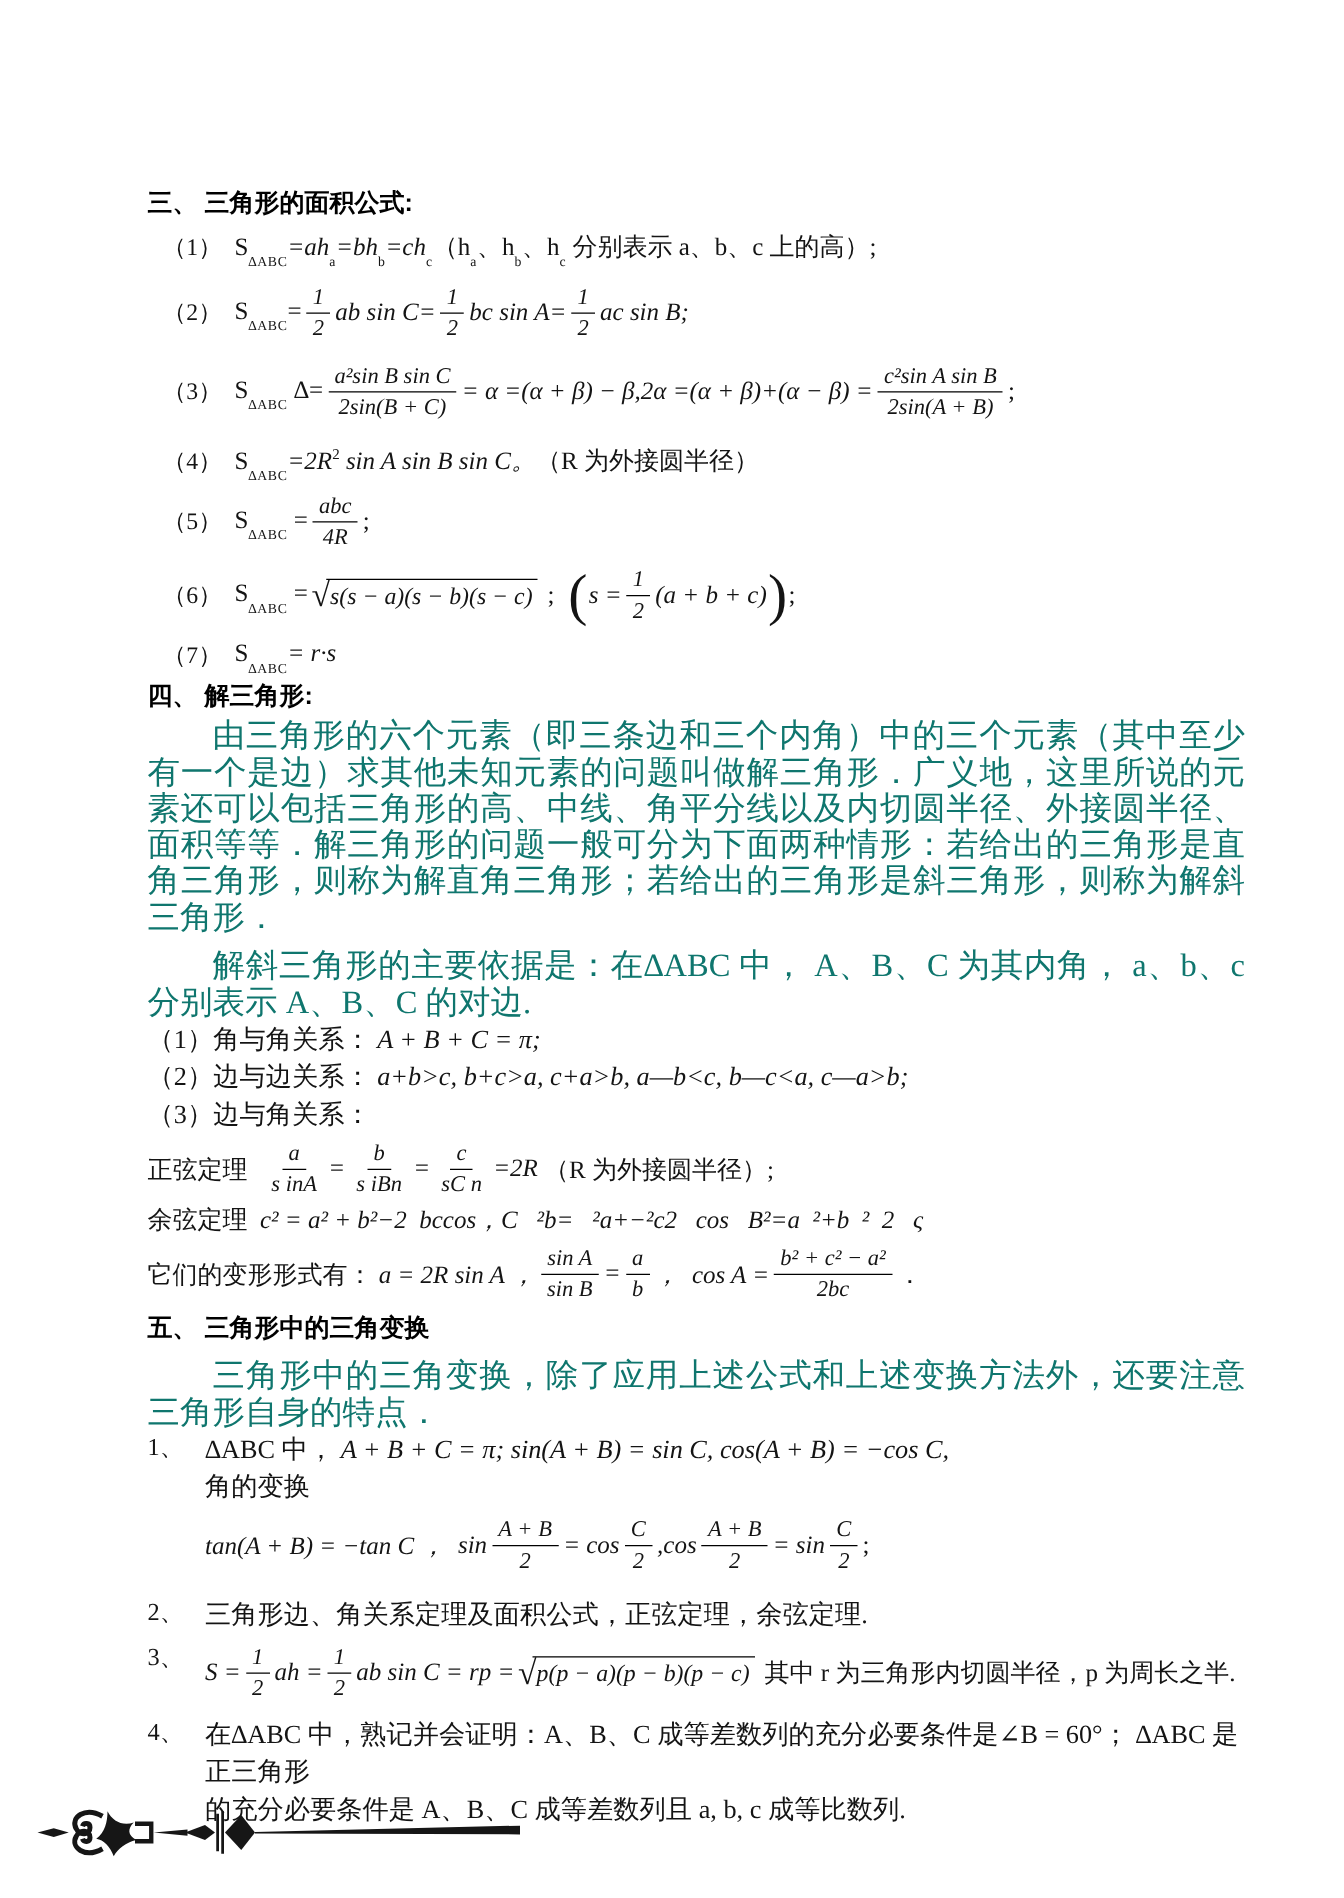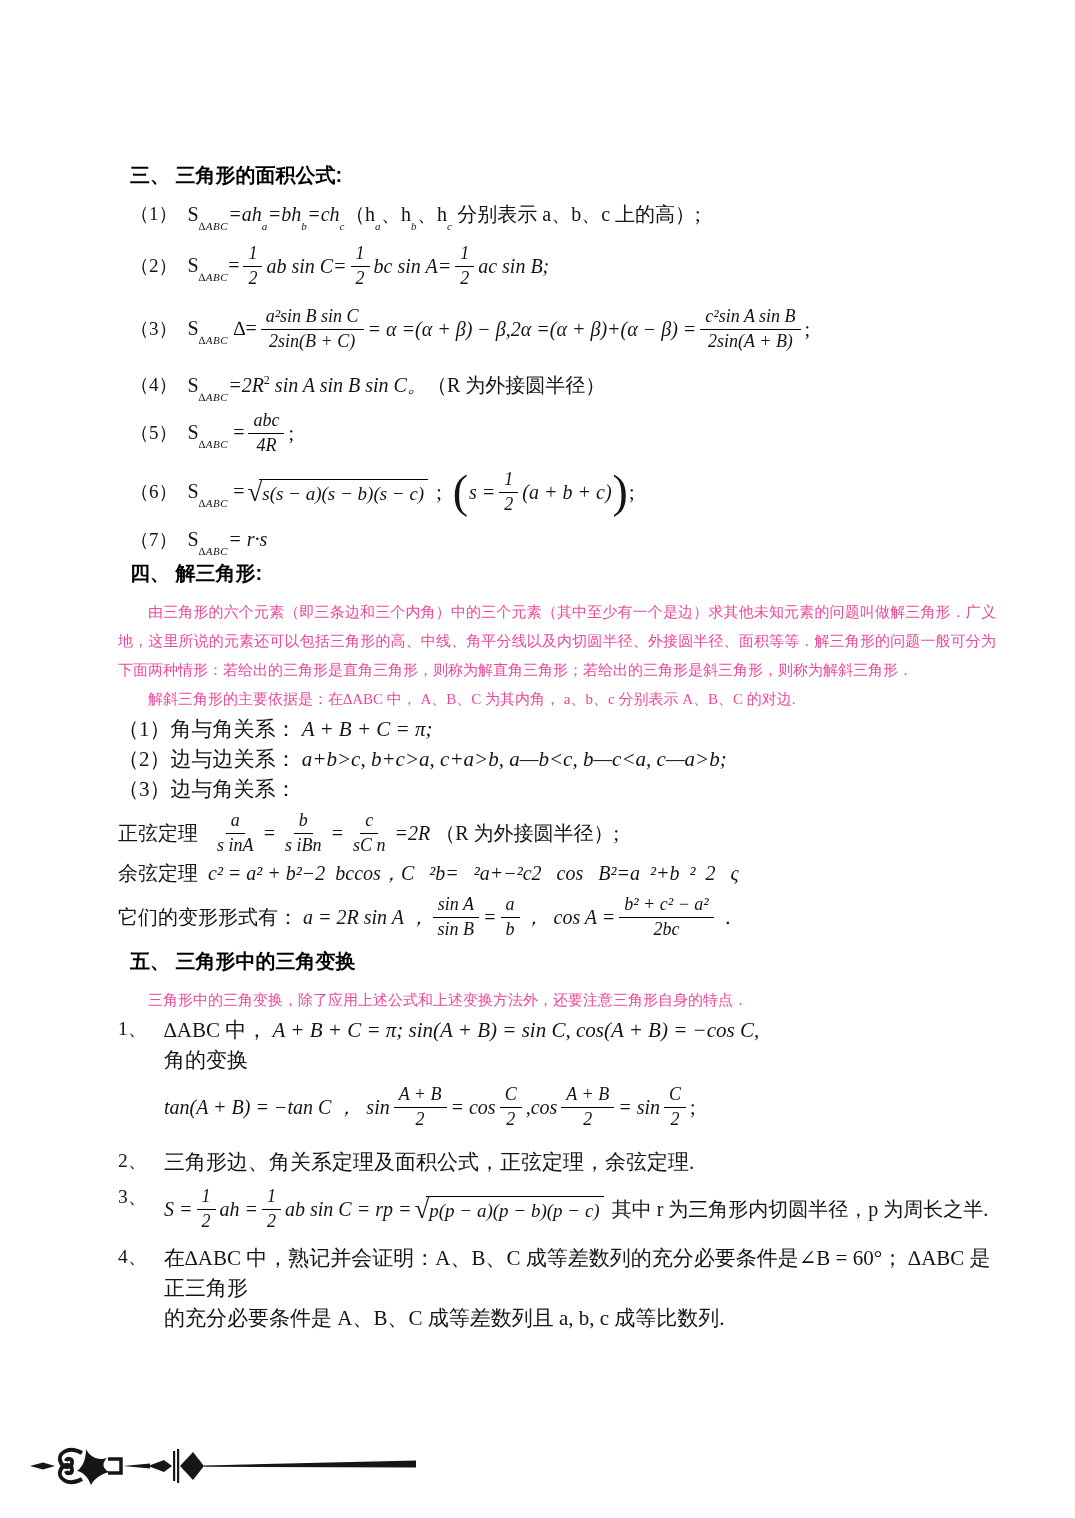--- a/index.html
+++ b/index.html
@@ -11,40 +11,40 @@
     font-family:"Liberation Serif","DejaVu Serif",serif;
     overflow:hidden;
   }
   .content{
     position:absolute;left:118px;top:150px;width:878px;
   }
   
   .hd{
     font-family:"Liberation Sans","DejaVu Sans",sans-serif;
     font-weight:bold;font-size:20px;line-height:26px;color:#000;
-    margin:12px;
+    margin:0;
   }
   
   .p{
-    font-size:15px;line-height:29px;text-align:justify;margin:0;color:#ec4899;
-  }
-  .indent{text-indent:2em;}
+    font-size:26px;line-height:29px;text-align:justify;margin:0;color:#0f766e;
+  }
+  .indent{text-indent:2em;margin-top:10px;}
   
   .ln{font-size:21px;line-height:30px;margin:0;white-space:pre-wrap;}
   
   .fl{
     display:flex;align-items:center;
     font-size:20px;margin:0;padding-left:12px;
   }
   .fl.noind{padding-left:0;text-align:right;}
   .no{white-space:pre;margin-right:10px;font-size:19px;}
   .num5{white-space:pre;width:46px;flex:0 0 auto;font-size:19.5px;}
   .fm{white-space:pre;}
   .mi{font-style:italic;white-space:pre;}
-  sub.ss{font-size:11px;font-style:italic;position:relative;top:4px;letter-spacing:0.5px;}
+  sub.ss{font-size:11px;position:relative;top:4px;letter-spacing:0.5px;}
   sup.sp{font-size:12px;}
   .frac{
     display:inline-flex;flex-direction:column;align-items:center;
     margin:0 4px;font-size:18px;line-height:1.2;font-style:italic;
     vertical-align:middle;
   }
   .frac .fn{padding:0 5px 1px 5px;border-bottom:1.5px solid #000;white-space:pre;}
   .frac .fd{padding:1px 5px 0 5px;white-space:pre;}
   .sqrt{display:inline-flex;align-items:flex-start;margin:0 3px;}
   .sqrt .rsign{font-size:27px;line-height:27px;font-style:normal;margin-right:-3px;}

